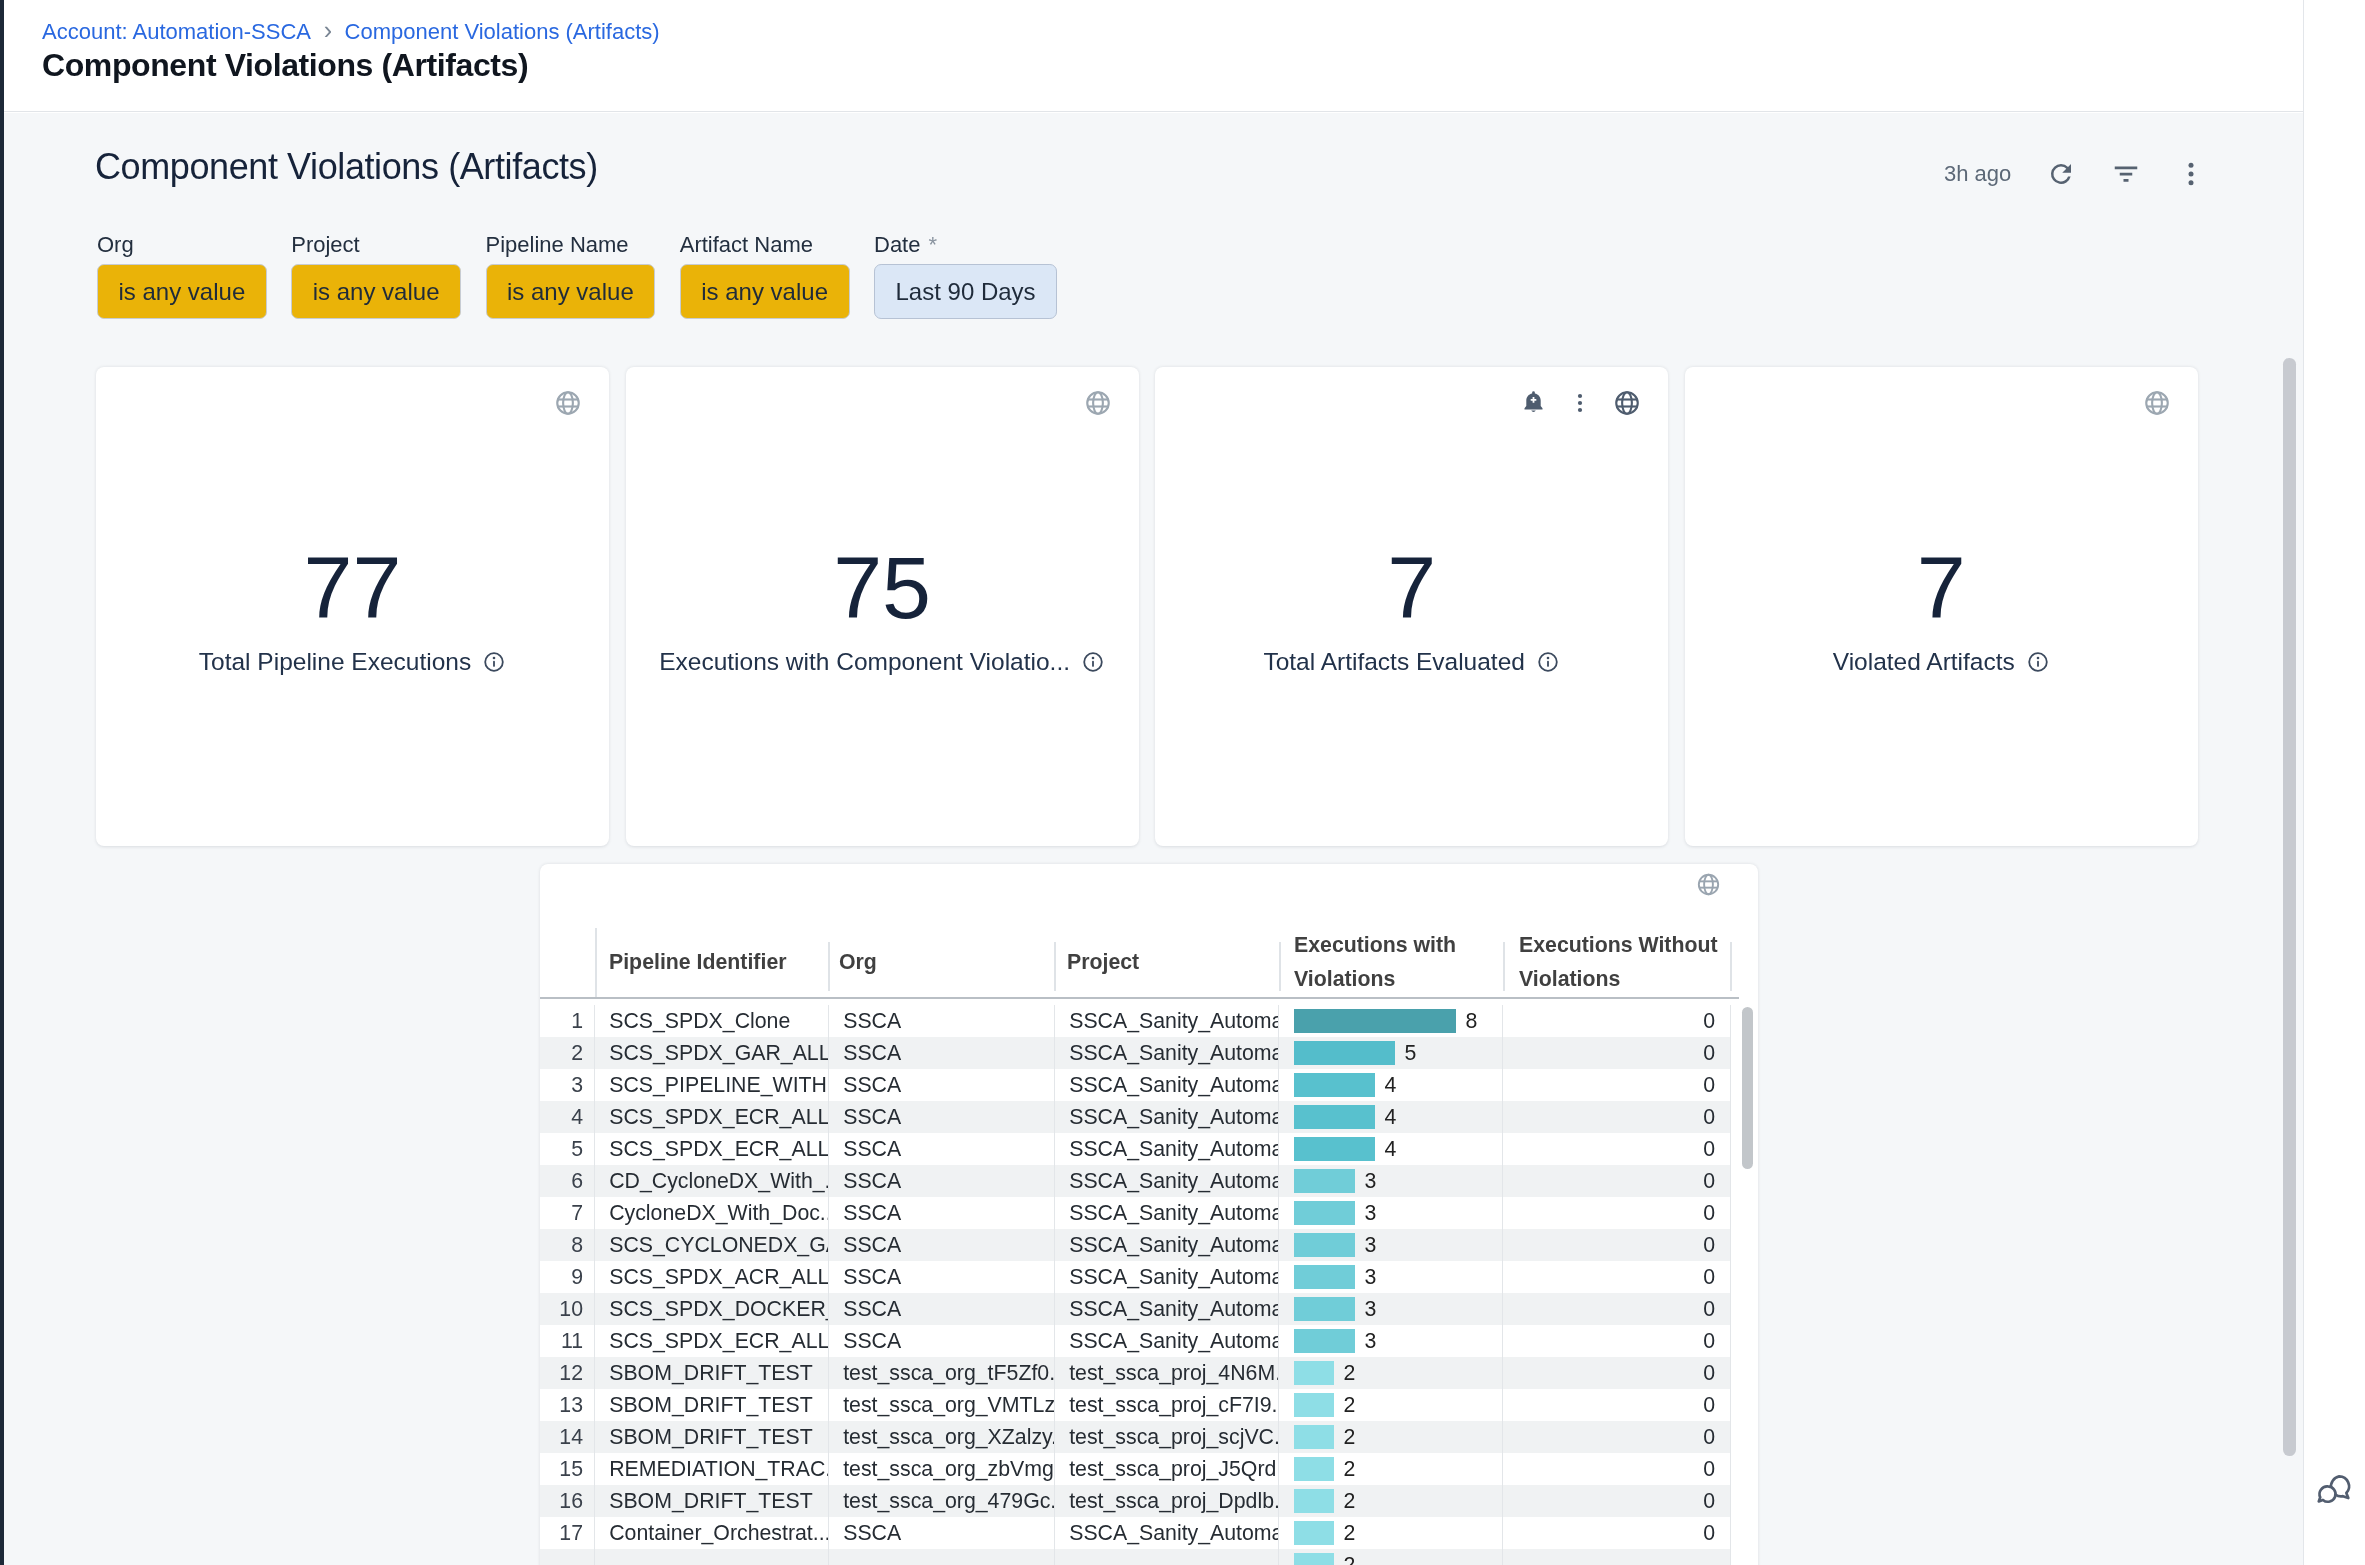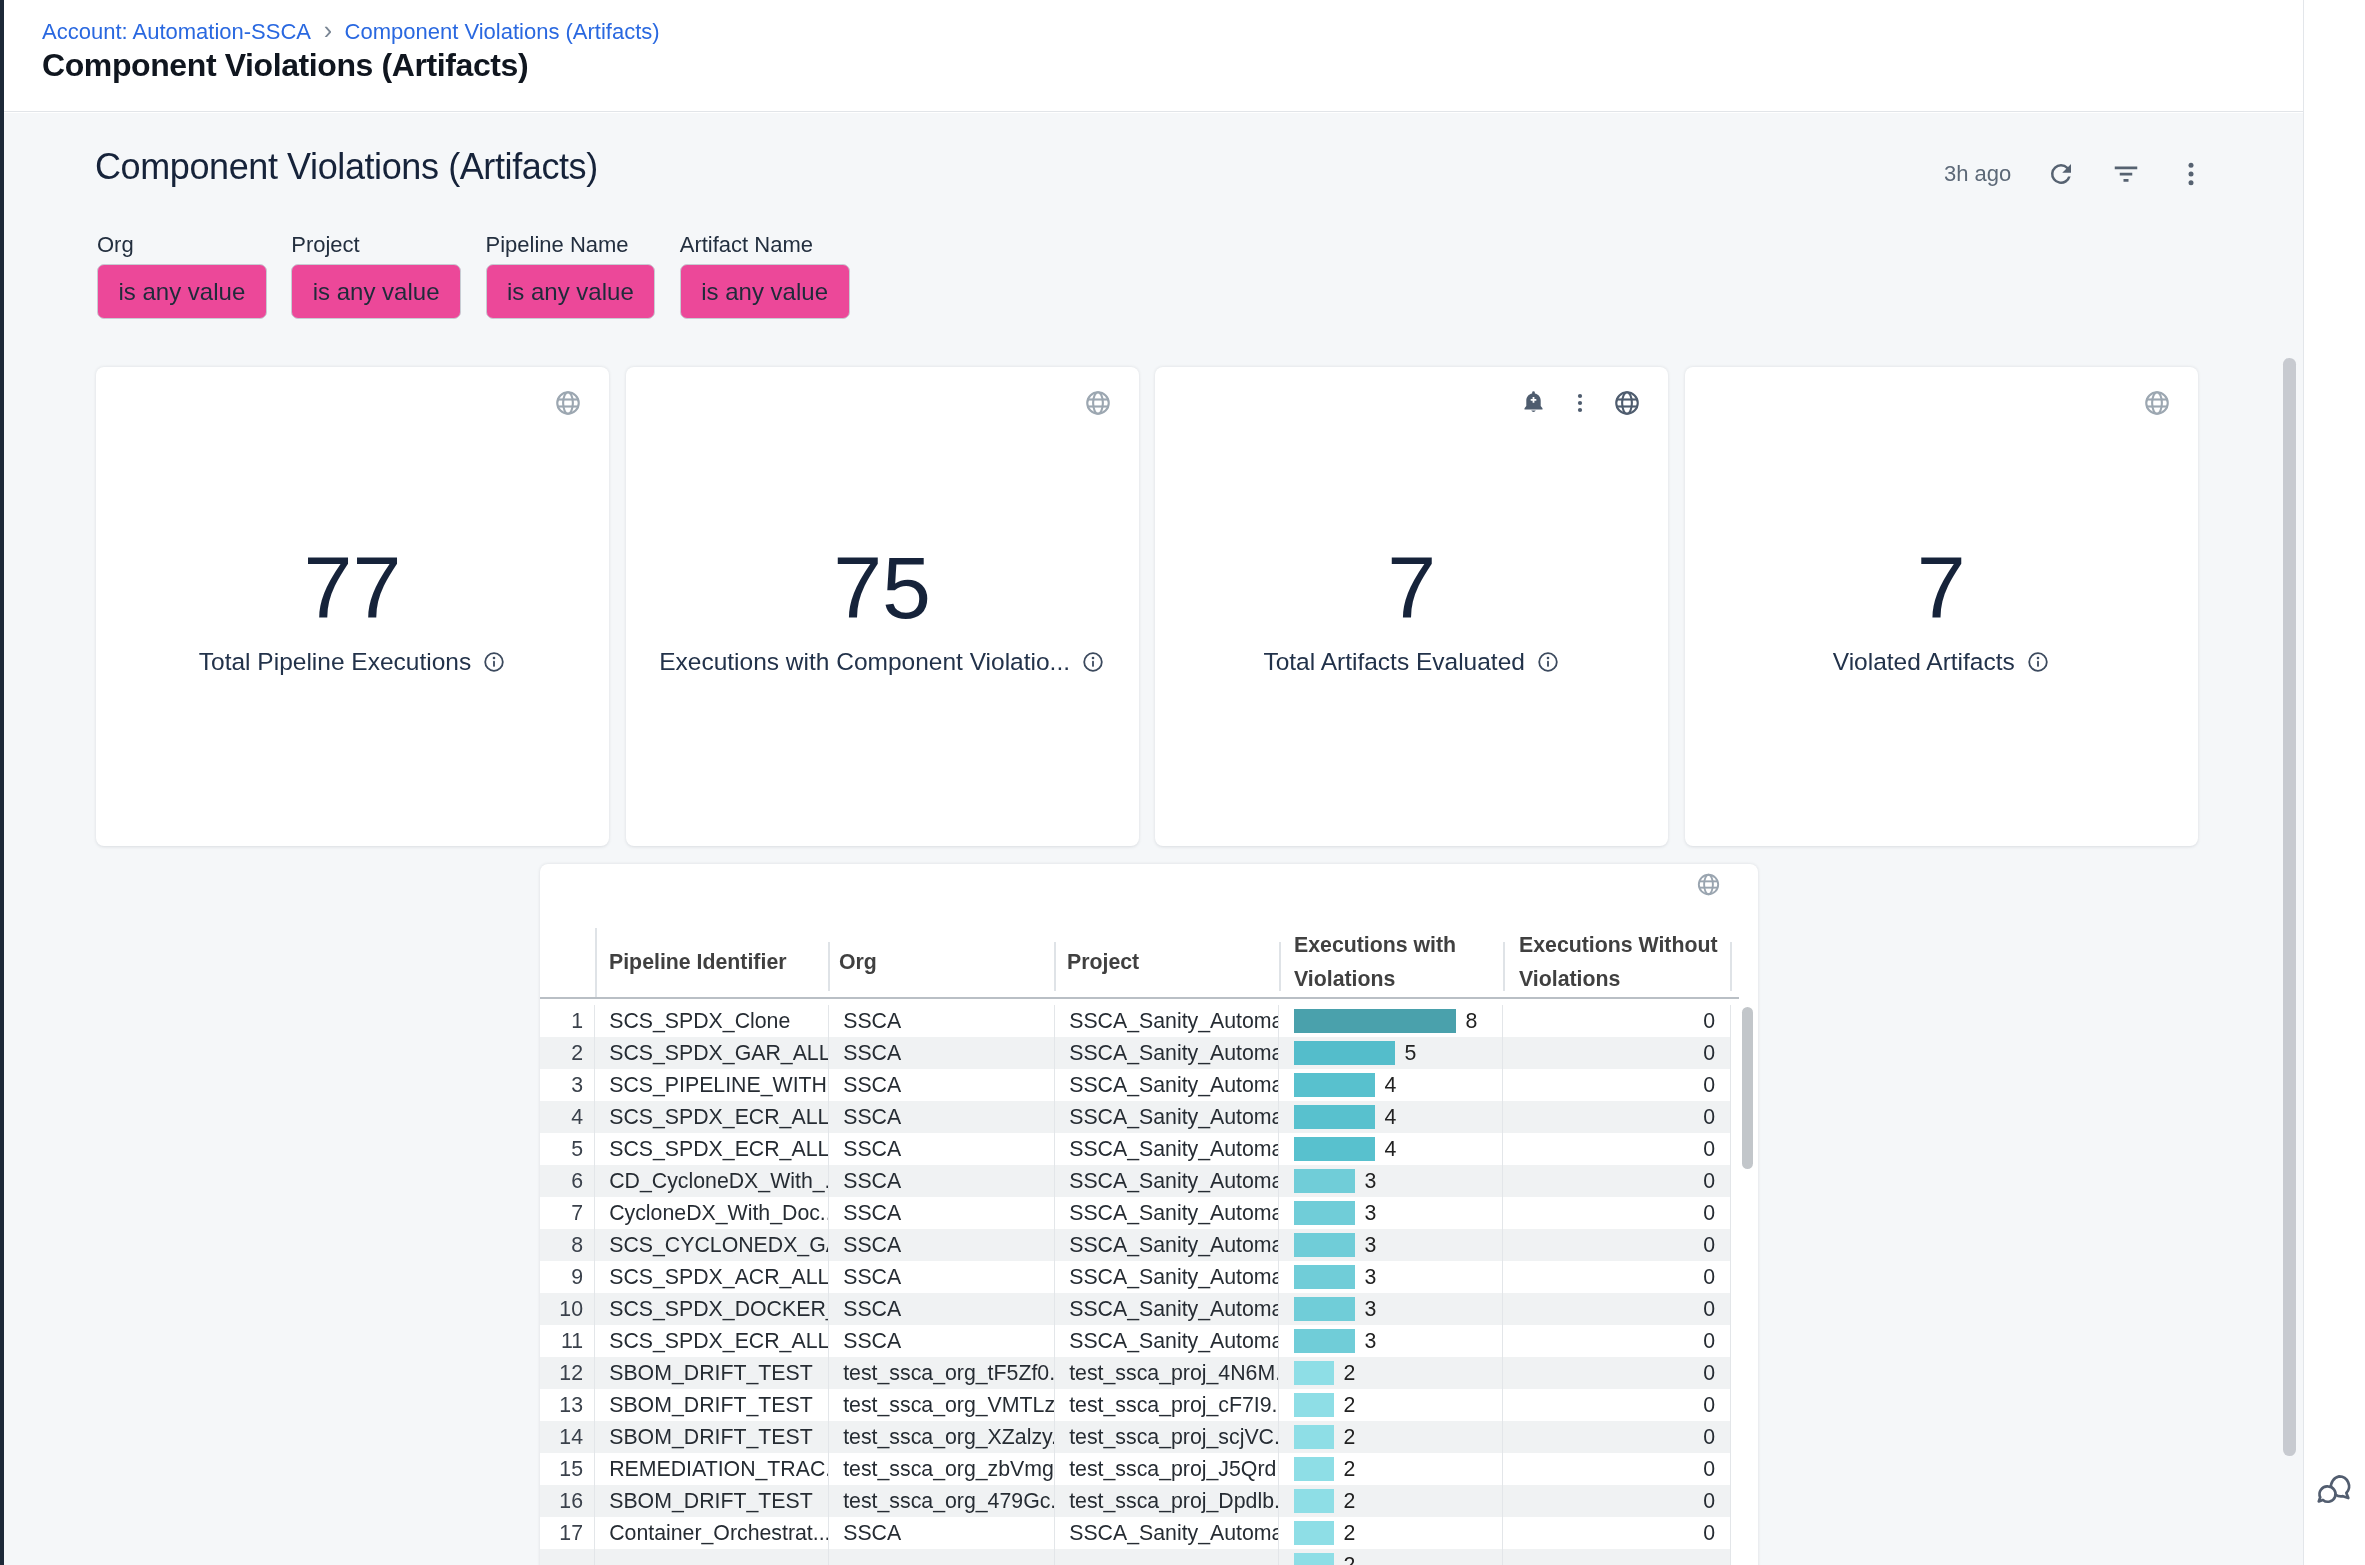--- a/index.html
+++ b/index.html
@@ -22,21 +22,21 @@
   .dash-controls{position:absolute;left:1940px;top:46px;display:flex;align-items:center;gap:35px;color:#5c6877;}
   .refreshed{font-size:22px;color:#5c6877;}
   .ctl-icon{width:30px;height:30px;color:#566271;cursor:pointer;}
   .ctl-icon svg{width:100%;height:100%;}
   
   .filter-bar{position:absolute;left:93px;top:119px;display:flex;gap:24.5px;}
   .filter-group{display:flex;flex-direction:column;}
   .f-label{font-size:22px;color:#232f3f;height:32px;}
   .f-star{display:none;color:#8a94a0;margin-left:8px;}
   .f-star.show{display:inline;}
-  .f-chip{height:55px;border:1.6px solid #c7ccd3;border-radius:7.1px;background:#ec4899;display:flex;align-items:center;justify-content:center;padding:0 20.5px;font-size:24px;color:#1f2b3a;cursor:pointer;box-sizing:border-box;white-space:nowrap;}
+  .f-chip{height:55px;border:1.6px solid #c7ccd3;border-radius:7.1px;background:#eab308;display:flex;align-items:center;justify-content:center;padding:0 20.5px;font-size:24px;color:#1f2b3a;cursor:pointer;box-sizing:border-box;white-space:nowrap;}
   .f-chip.active{background:#dbe7f6;border-color:#b6c2d4;}
   
   .cards-row{position:absolute;left:92px;top:254px;display:flex;gap:16.6px;}
   .card{position:relative;width:513px;height:479px;background:#fff;border-radius:8px;box-shadow:0 0.8px 3.2px rgba(25,34,48,.12);}
   .card-icons{position:absolute;top:20.5px;right:26px;display:flex;align-items:center;gap:20.5px;color:#9ca7b1;}
   .card-icons .hover-only{display:none;color:#4e5c6e;}
   .card.hovered .card-icons{color:#4e5c6e;}
   .card.hovered .hover-only{display:block;}
   .icon-globe{width:30px;height:30px;}
   .icon-bell{width:27px;height:27px;}
@@ -134,20 +134,26 @@
       <span class="f-label-text">Pipeline Name</span>
     </div>
     <div class="f-chip">is any value</div>
   </div>
         <div class="filter-group">
     <div class="f-label">
       <span class="f-label-text">Artifact Name</span>
     </div>
     <div class="f-chip">is any value</div>
   </div>
+        <div class="filter-group">
+    <div class="f-label">
+      <span class="f-label-text">Date</span><span class="f-star show">*</span>
+    </div>
+    <div class="f-chip active">Last 90 Days</div>
+  </div>
       </div>
 
     <div class="cards-row">
         <div class="card">
     <div class="card-icons">
 
       <span class="icon-globe">
         <svg viewBox="0 0 24 24">
                 <circle cx="12" cy="12" r="8.6" fill="none" stroke="currentColor" stroke-width="1.7"></circle>
                 <ellipse cx="12" cy="12" rx="3.9" ry="8.6" fill="none" stroke="currentColor" stroke-width="1.7"></ellipse>

